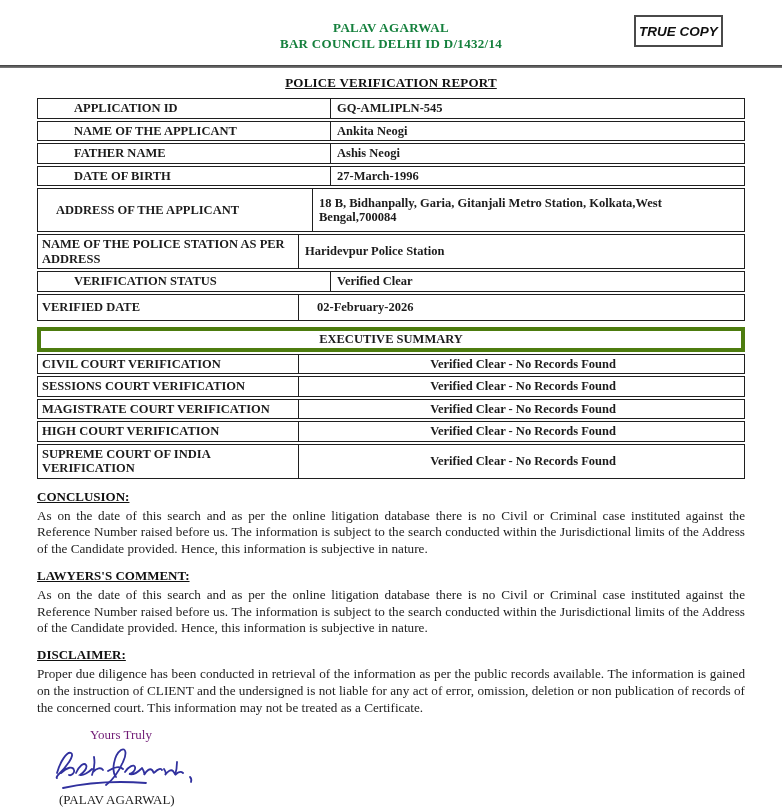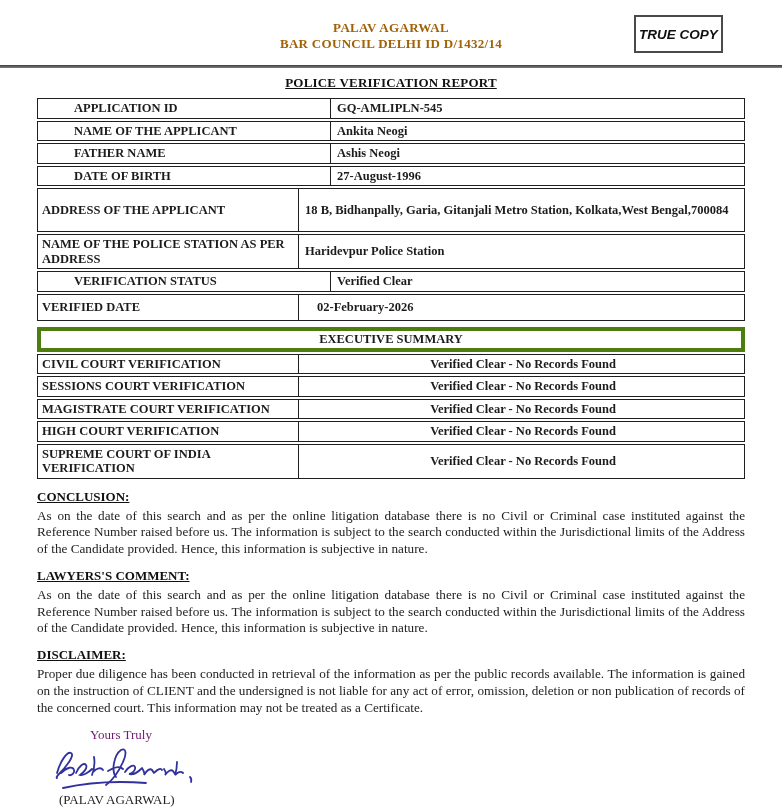--- a/index.html
+++ b/index.html
@@ -4,45 +4,45 @@
 <style>
   * { margin:0; padding:0; box-sizing:border-box; }
   html,body { background:#ffffff; }
   .page {
     width:782px; height:808px; position:relative; overflow:hidden;
     background:#ffffff; color:#1c1c1c;
     font-family:"Liberation Serif", serif;
   }
   
   .stamp {
-    position:absolute; top:15px; right:59px; width:89px; height:38px;
+    position:absolute; top:15px; right:59px; width:89px; height:32px;
     border:2px solid #4a4a4a; display:flex; align-items:center; justify-content:center;
     font-family:"Liberation Sans", sans-serif; font-style:italic; font-weight:bold;
     font-size:13.5px; color:#101010; background:#fff;
   }
   
   .letterhead { padding-top:20px; text-align:center; font-weight:bold;
-    font-size:13px; line-height:16px; color:#a16207; letter-spacing:0.3px; }
+    font-size:13px; line-height:16px; color:#15803d; letter-spacing:0.3px; }
   .rule { margin-top:13px; height:3px; background:linear-gradient(#3d3d3d,#808080); }
   .report-title { text-align:center; font-weight:bold; font-size:13px; margin-top:7px;
     text-decoration:underline; letter-spacing:0.2px; color:#111; }
   .content { padding:0 37px; }
   
   .tbl { margin-top:7px; display:flex; flex-direction:column; gap:2px; }
   .trow { display:flex; border:1px solid #1f1f1f; background:#fff; }
   .trow .lbl {
     width:261px; border-right:1px solid #1f1f1f; padding:2px 3px 2px 4px;
     font-weight:bold; font-size:12.5px; line-height:14.5px;
     display:flex; align-items:center;
   }
   .trow .val {
     flex:1; padding:2px 3px 2px 6px; font-weight:bold; font-size:12.5px;
     line-height:14.5px; display:flex; align-items:center;
   }
-  .h20 { min-height:20px;padding-left:32px; } .h44 { min-height:44px; } .h31 { min-height:31px; } .h27 { min-height:27px;gap:12px; }
+  .h20 { min-height:20px;padding-left:32px; } .h44 { min-height:44px;padding-left:14px; } .h31 { min-height:31px; } .h27 { min-height:27px;gap:12px; }
   .vtop { align-items:flex-start; }
   .exec-head { margin-top:6px; border:4px solid #4d7c0f; text-align:center;
     font-weight:bold; font-size:12.5px; min-height:17px; padding:1px 0; }
   .exec .trow { min-height:19px; }
   .exec .val { justify-content:center; text-align:center; }
   
   .sec-head { margin-top:10px; font-weight:bold; font-size:13px;
     text-decoration:underline; color:#111; }
   .sec-body { margin-top:3px; font-size:13.2px; line-height:16.8px; text-align:justify; color:#222; }
   
@@ -78,21 +78,21 @@
       <div class="trow h20">
         <div class="lbl">NAME OF THE APPLICANT</div>
         <div class="val">Ankita Neogi</div>
       </div>
       <div class="trow h20">
         <div class="lbl">FATHER NAME</div>
         <div class="val">Ashis Neogi</div>
       </div>
       <div class="trow h20">
         <div class="lbl">DATE OF BIRTH</div>
-        <div class="val">27-August-1996</div>
+        <div class="val">27-March-1996</div>
       </div>
       <div class="trow h44">
         <div class="lbl vtop">ADDRESS OF THE APPLICANT</div>
         <div class="val vtop">18 B, Bidhanpally, Garia, Gitanjali Metro Station, Kolkata,West Bengal,700084</div>
       </div>
       <div class="trow h31">
         <div class="lbl">NAME OF THE POLICE STATION AS PER ADDRESS</div>
         <div class="val">Haridevpur Police Station</div>
       </div>
       <div class="trow h20">

